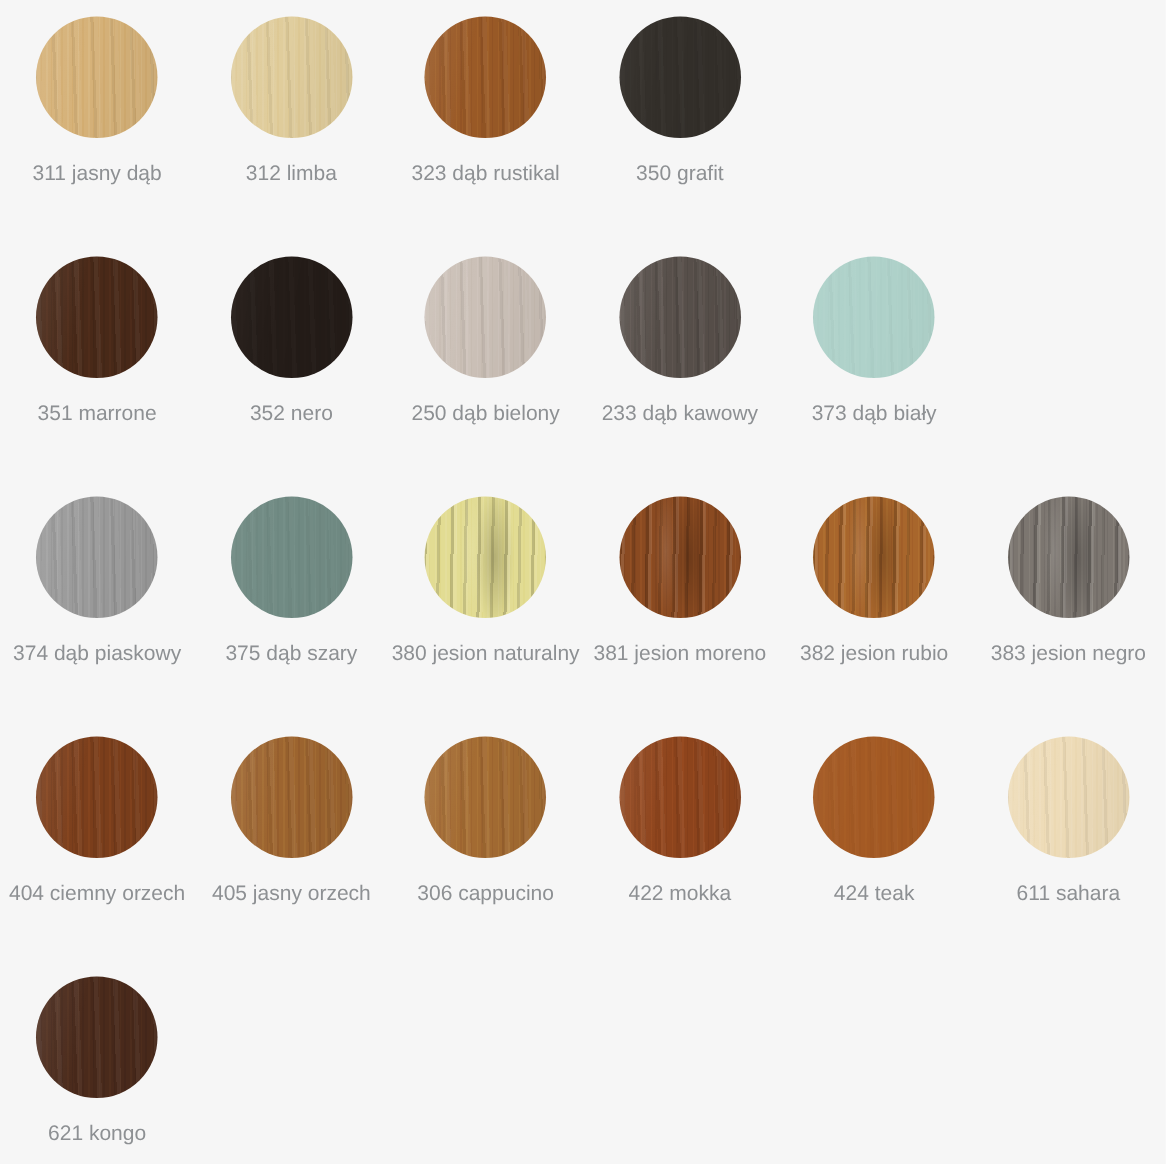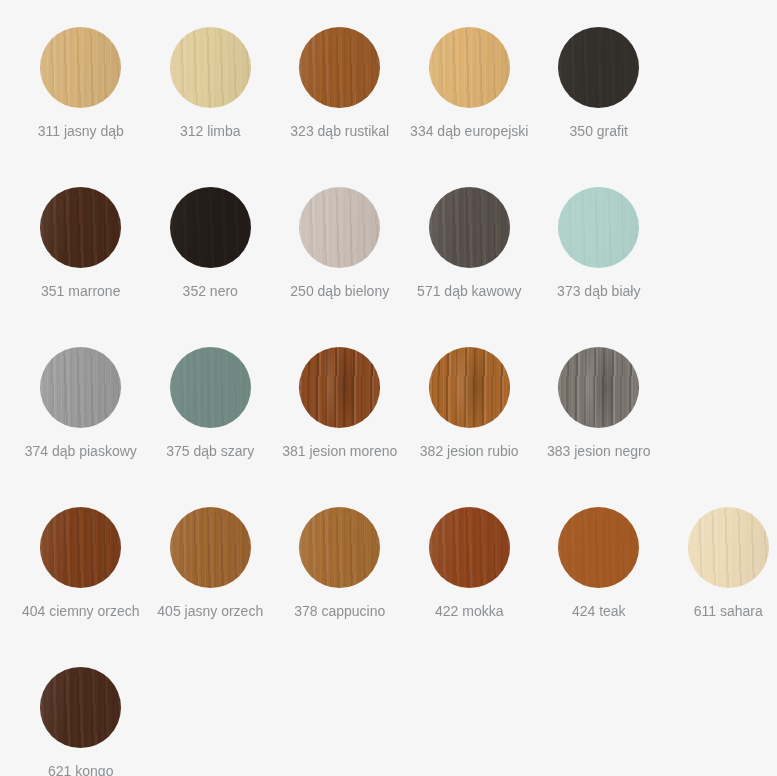--- a/index.html
+++ b/index.html
@@ -13,21 +13,21 @@
     background: #f6f6f6;
     font-family: "Liberation Sans", sans-serif;
     overflow: hidden;
   }
 
   .swatch-gallery {
     width: 641px;
     height: 776px;
     position: relative;
     box-sizing: border-box;
-    padding: 16px;
+    padding: 0;
   }
 
   .swatch-row {
     display: flex;
     flex-direction: row;
     height: 160px;
     width: 777px;
   }
 
   .swatch-cell {
@@ -151,27 +151,20 @@
         <div class="swatch-label">312 limba</div>
       </div>
       <div class="swatch-cell">
         <div class="swatch-disc" style="background-color: rgb(154, 90, 39);">
           <div class="grain"></div>
           <div class="grain2"></div>
         </div>
         <div class="swatch-label">323 dąb rustikal</div>
       </div>
       <div class="swatch-cell">
-        <div class="swatch-disc" style="background-color: rgb(221, 178, 114);">
-          <div class="grain"></div>
-          <div class="grain2"></div>
-        </div>
-        <div class="swatch-label">334 dąb europejski</div>
-      </div>
-      <div class="swatch-cell">
         <div class="swatch-disc flat" style="background-color: rgb(51, 47, 42);">
           <div class="grain"></div>
           <div class="grain2"></div>
         </div>
         <div class="swatch-label">350 grafit</div>
       </div>
     </div>
     <div class="swatch-row">
       <div class="swatch-cell">
         <div class="swatch-disc" style="background-color: rgb(74, 42, 25);">
@@ -192,21 +185,21 @@
           <div class="grain"></div>
           <div class="grain2"></div>
         </div>
         <div class="swatch-label">250 dąb bielony</div>
       </div>
       <div class="swatch-cell">
         <div class="swatch-disc" style="background-color: rgb(88, 80, 75);">
           <div class="grain"></div>
           <div class="grain2"></div>
         </div>
-        <div class="swatch-label">571 dąb kawowy</div>
+        <div class="swatch-label">233 dąb kawowy</div>
       </div>
       <div class="swatch-cell">
         <div class="swatch-disc flat" style="background-color: rgb(175, 210, 202);">
           <div class="grain"></div>
           <div class="grain2"></div>
         </div>
         <div class="swatch-label">373 dąb biały</div>
       </div>
     </div>
     <div class="swatch-row">
@@ -218,20 +211,27 @@
         <div class="swatch-label">374 dąb piaskowy</div>
       </div>
       <div class="swatch-cell">
         <div class="swatch-disc flat" style="background-color: rgb(113, 139, 132);">
           <div class="grain"></div>
           <div class="grain2"></div>
         </div>
         <div class="swatch-label">375 dąb szary</div>
       </div>
       <div class="swatch-cell">
+        <div class="swatch-disc figured" style="background-color: rgb(226, 220, 147);">
+          <div class="grain"></div>
+          <div class="grain2"></div>
+        </div>
+        <div class="swatch-label">380 jesion naturalny</div>
+      </div>
+      <div class="swatch-cell">
         <div class="swatch-disc figured" style="background-color: rgb(138, 74, 33);">
           <div class="grain"></div>
           <div class="grain2"></div>
         </div>
         <div class="swatch-label">381 jesion moreno</div>
       </div>
       <div class="swatch-cell">
         <div class="swatch-disc figured" style="background-color: rgb(168, 102, 44);">
           <div class="grain"></div>
           <div class="grain2"></div>
@@ -259,21 +259,21 @@
           <div class="grain"></div>
           <div class="grain2"></div>
         </div>
         <div class="swatch-label">405 jasny orzech</div>
       </div>
       <div class="swatch-cell">
         <div class="swatch-disc" style="background-color: rgb(164, 108, 51);">
           <div class="grain"></div>
           <div class="grain2"></div>
         </div>
-        <div class="swatch-label">378 cappucino</div>
+        <div class="swatch-label">306 cappucino</div>
       </div>
       <div class="swatch-cell">
         <div class="swatch-disc" style="background-color: rgb(143, 69, 29);">
           <div class="grain"></div>
           <div class="grain2"></div>
         </div>
         <div class="swatch-label">422 mokka</div>
       </div>
       <div class="swatch-cell">
         <div class="swatch-disc flat" style="background-color: rgb(164, 90, 36);">

